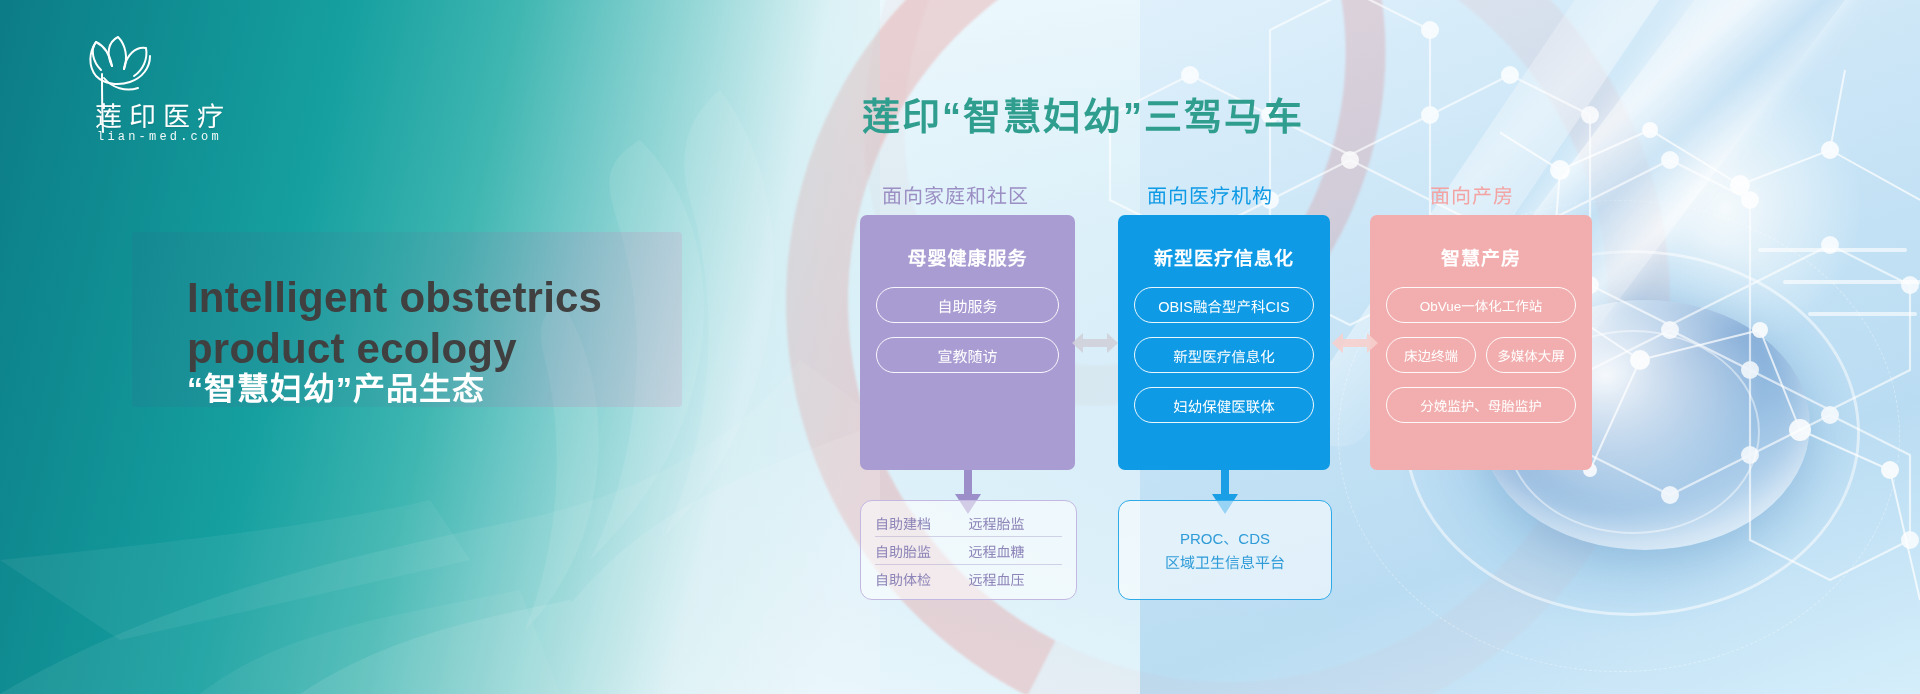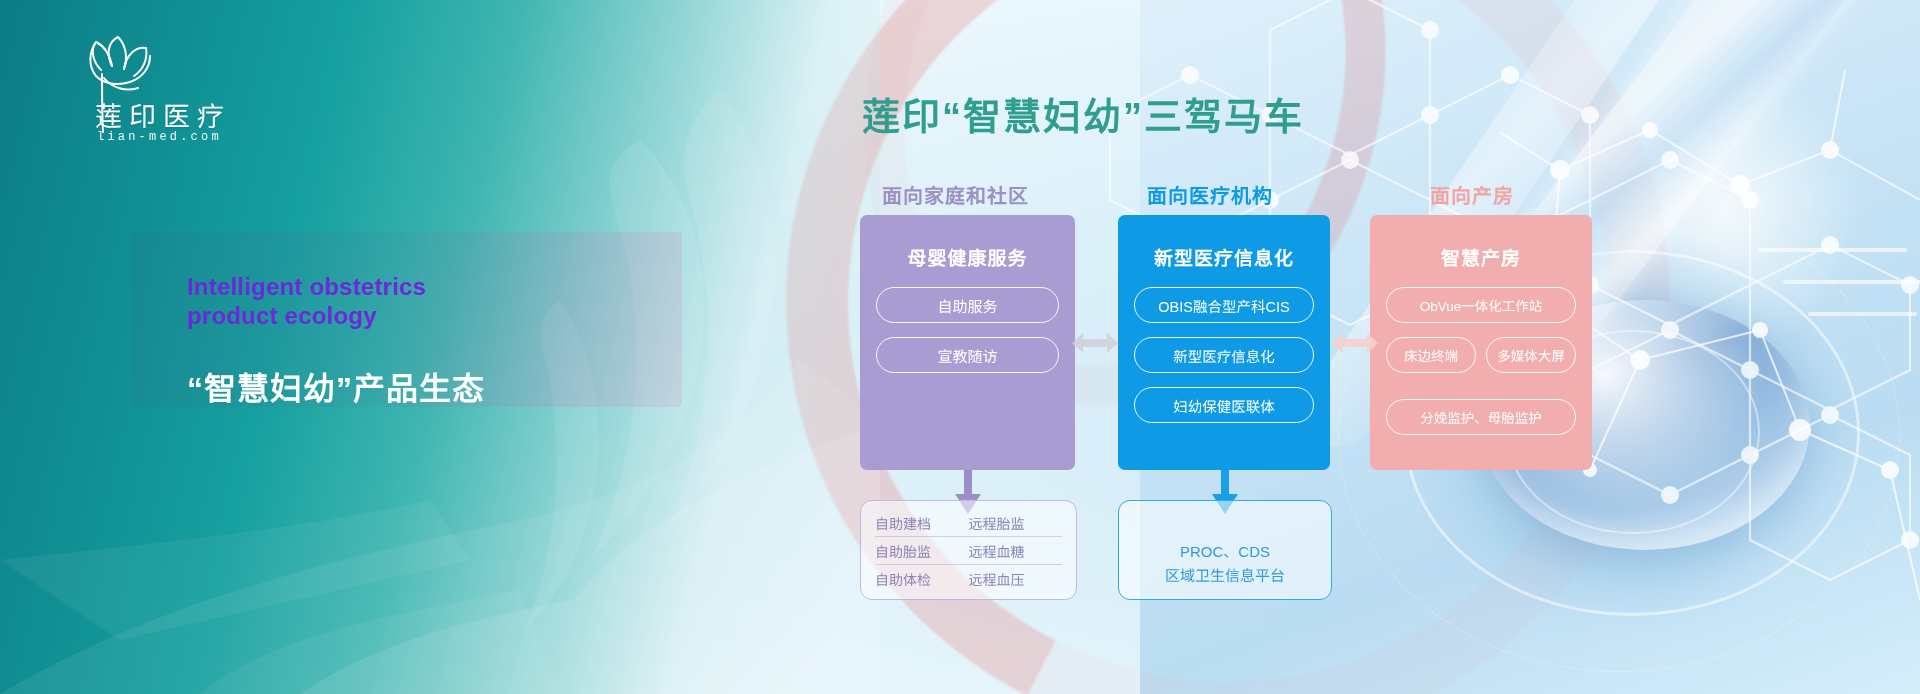--- a/index.html
+++ b/index.html
@@ -102,56 +102,56 @@
 
   
   .headline{
     position:absolute;left:132px;top:232px;width:550px;height:175px;
     background:linear-gradient(100deg, rgba(27,125,141,.40) 0%, rgba(58,150,160,.34) 45%,
                rgba(170,150,190,.30) 78%, rgba(205,170,200,.30) 100%);
     border-radius:4px;
   }
   .headline-en{
     position:absolute;left:187px;top:272px;width:470px;
-    color:#6d28d9;font-size:24px;font-weight:700;line-height:1.22;letter-spacing:.2px;
+    color:#404040;font-size:42px;font-weight:700;line-height:1.22;letter-spacing:.2px;
   }
   .headline-cn{
     position:absolute;left:187px;top:363px;width:470px;
     color:#ffffff;font-size:32px;font-weight:700;letter-spacing:1px;
   }
 
   
   .main-title{
     position:absolute;left:862px;top:86px;
     color:#2f9e8f;font-size:38px;font-weight:700;letter-spacing:2px;
     white-space:nowrap;
   }
 
   
-  .col-head{position:absolute;font-size:20px;font-weight:700;letter-spacing:1px;white-space:nowrap;}
+  .col-head{position:absolute;font-size:20px;font-weight:400;letter-spacing:1px;white-space:nowrap;}
   .col-head.c1{left:882px;top:180px;color:#9b8fc4;}
   .col-head.c2{left:1147px;top:180px;color:#0f9ae5;}
   .col-head.c3{left:1430px;top:180px;color:#f4a3a3;}
 
   
   .card{
     position:absolute;top:215px;width:215px;height:255px;border-radius:7px;
   }
   .card .card-title{
     position:absolute;left:0;right:0;top:28px;text-align:center;
     color:#ffffff;font-size:19px;font-weight:700;letter-spacing:1px;
   }
   .chips{position:absolute;left:16px;right:16px;top:72px;}
   .chip{
     border:1.5px solid rgba(255,255,255,.92);border-radius:20px;height:34px;
     display:flex;align-items:center;justify-content:center;
     color:#ffffff;font-size:15px;margin-bottom:14px;white-space:nowrap;
   }
   .chiprow{display:flex;gap:10px;margin-bottom:14px;}
-  .chiprow .chip{flex:1;margin-bottom:12px;font-size:14px;text-align:right;}
+  .chiprow .chip{flex:1;margin-bottom:0;font-size:14px;text-align:right;}
 
   .card.purple{left:860px;background:#a99cd2;}
   .card.blue{left:1118px;background:#0f9ae5;width:212px;}
   .card.pink{left:1370px;background:#f2aeae;width:222px;}
   .card.pink .chip{font-size:13.5px;}
   .card.blue .chip{font-size:14.5px;}
 
   
   .side-arrow{position:absolute;top:330px;width:46px;height:26px;}
 
@@ -170,21 +170,21 @@
   .grid-rows{position:absolute;left:14px;right:14px;top:8px;}
   .grid-row{
     display:flex;height:27px;align-items:center;
     border-bottom:1px solid rgba(160,150,200,.40);
   }
   .grid-row:last-child{border-bottom:none;}
   .grid-row span{flex:1;text-align:left;color:#8d84b8;font-size:14px;}
 
   .blue-box-text{
     position:absolute;left:0;right:0;top:26px;text-align:center;
-    color:#2f9cd8;font-size:15px;line-height:1.6;margin-top:13px;
+    color:#2f9cd8;font-size:15px;line-height:1.6;
   }
 </style>
 </head>
 <body>
 
 <div class="stage">
 
   <div class="bg-base"></div>
   <div class="bg-rightphoto"></div>
 

